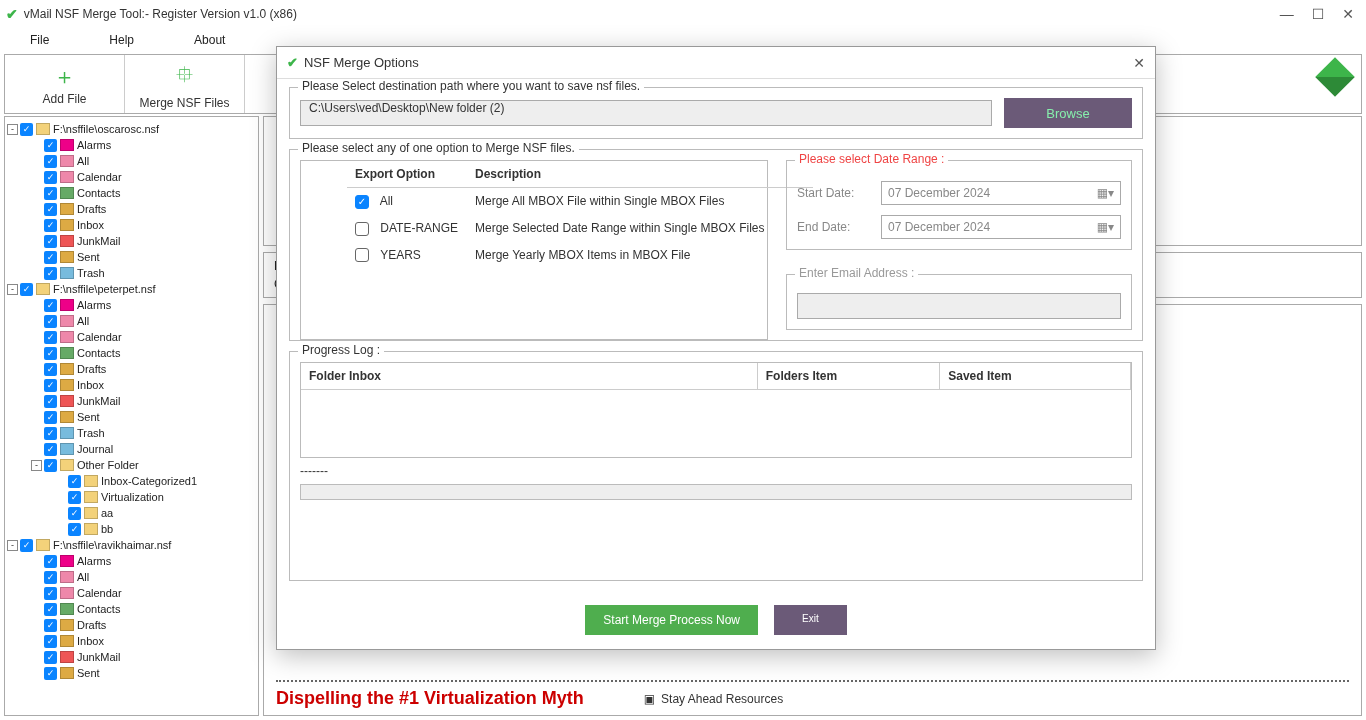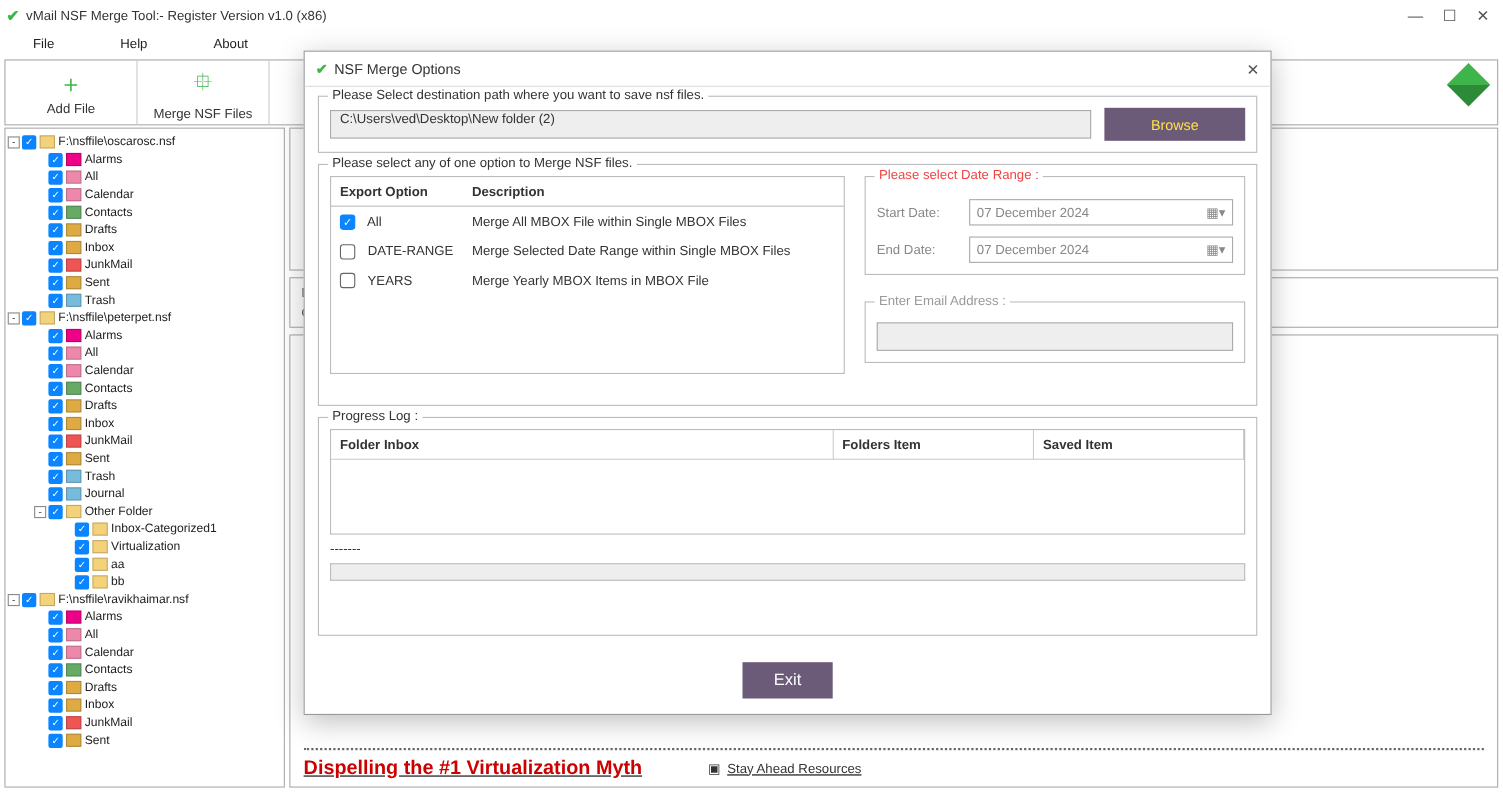--- a/index.html
+++ b/index.html
@@ -29,43 +29,43 @@
 .dotted { border-top: 2px dotted #666; margin: 6px 0; }
 .resource { font-size: 12px; color: #333; display: flex; align-items: center; gap: 6px; }
 .modal-backdrop { position: absolute; left: 276px; top: 46px; width: 880px; height: 604px; background: #fff; border: 1px solid #999; box-shadow: 0 6px 24px rgba(0,0,0,.25); display: flex; flex-direction: column; }
 .modal-title { height: 32px; display: flex; align-items: center; padding: 0 10px; font-size: 13px; color: #333; border-bottom: 1px solid #ddd; }
 .modal-title .close { margin-left: auto; color: #555; font-size: 14px; cursor: pointer; }
 .modal-body { padding: 8px 12px 4px; flex: 1; display: flex; flex-direction: column; font-size: 13px; color: #333; overflow: hidden; }
 .group { border: 1px solid #bbb; padding: 10px; margin-bottom: 10px; position: relative; }
 .group-label { position: absolute; top: -9px; left: 8px; background: #fff; padding: 0 4px; font-size: 12px; color: #333; }
 .path-row { display: flex; gap: 12px; align-items: center; }
 .path-input { flex: 1; height: 26px; border: 1px solid #aaa; background: #eee; padding: 0 8px; font-size: 12px; color: #333; }
-.browse-btn { width: 128px; height: 30px; background: #6b5a78; color: #fde047; font-size: 13px; display: flex; align-items: center; justify-content: center; cursor: pointer; }
+.browse-btn { width: 128px; height: 30px; background: #6b5a78; color: #86efac; font-size: 13px; display: flex; align-items: center; justify-content: center; cursor: pointer; }
 .options-row { display: flex; gap: 18px; }
 .opts-table { flex: 1; border: 1px solid #bbb; }
-.opts-table table { width: 100%; border-collapse: collapse; font-size: 12px; }
+.opts-table table { width: 100%; border-collapse: collapse; font-size: 12px; margin-left: 46px; }
 .opts-table th { text-align: left; padding: 6px 8px; border-bottom: 1px solid #ccc; color: #333; font-weight: 600; }
 .opts-table td { padding: 6px 8px; vertical-align: middle; }
 .opts-table tbody tr td:first-child { width: 120px; }
 .ck { width: 14px; height: 14px; border: 1.5px solid #666; border-radius: 3px; display: inline-flex; align-items: center; justify-content: center; margin-right: 8px; vertical-align: middle; }
 .ck.on { background: #0a84ff; border-color: #0a84ff; color: #fff; font-size: 10px; }
 .side-groups { width: 346px; display: flex; flex-direction: column; gap: 14px; }
 .date-row { display: flex; align-items: center; gap: 12px; margin-top: 10px; font-size: 12px; color: #888; }
 .date-field { flex: 1; height: 24px; border: 1px solid #aaa; display: flex; align-items: center; padding: 0 6px; font-size: 12px; color: #888; background: #fff; }
 .date-field .cal { margin-left: auto; color: #888; display: flex; align-items: center; gap: 2px; }
 .email-input { height: 26px; border: 1px solid #aaa; background: #eee; margin-top: 8px; }
 .progress-group { flex: 1; }
 .log-table { border: 1px solid #bbb; height: 96px; overflow: hidden; }
 .log-table table { width: 100%; border-collapse: collapse; font-size: 12px; }
 .log-table th { text-align: left; padding: 6px 8px; border-bottom: 1px solid #ccc; border-right: 1px solid #ccc; font-weight: 600; }
 .dashes { margin-top: 6px; font-size: 12px; color: #333; }
 .pbar { height: 16px; border: 1px solid #bbb; background: #eee; margin-top: 6px; }
 .modal-actions { display: flex; gap: 16px; justify-content: center; padding: 10px 0 14px; }
 .btn-start { background: #4fae4e; color: #fff; padding: 8px 18px; font-size: 12px; cursor: pointer; }
-.btn-exit { background: #6b5a78; color: #fff; padding: 8px 28px; font-size: 15px; cursor: pointer; }
+.btn-exit { background: #6b5a78; color: #fff; padding: 8px 28px; font-size: 10px; cursor: pointer; }
 </style>
 </head>
 <body>
 
 <div class="titlebar">
   <span class="app-icon">✔</span>
   <span>vMail NSF Merge Tool:- Register Version v1.0 (x86)</span>
   <div class="win-controls">
     <span>—</span>
     <span>☐</span>
@@ -343,21 +343,21 @@
     </div>
   <div class="right-pane">
     <div class="panel" style="height:130px;"></div>
     <div class="panel msg-meta" style="height:46px;">
       <div><span>Date :</span> <span>05-11-2013 14:58:16</span></div>
       <div><span>Cc :</span></div>
     </div>
     <div class="panel msg-body" style="height:380px; position:relative;">
       <div style="position:absolute; bottom:6px; left:12px; right:12px;">
         <div class="dotted"></div>
-        <div style="display:flex; gap:60px; align-items:center;text-decoration:underline;">
+        <div style="display:flex; gap:60px; align-items:center;">
           <span class="article-title">Dispelling the #1 Virtualization Myth</span>
           <span class="resource">▣ <span>Stay Ahead Resources</span></span>
         </div>
       </div>
     </div>
   </div>
 </div>
 
 <div class="modal-backdrop">
   <div class="modal-title">
@@ -369,21 +369,21 @@
     <div class="group">
       <div class="group-label">Please Select destination path where you want to save nsf files.</div>
       <div class="path-row">
         <div class="path-input"><span>C:\Users\ved\Desktop\New folder (2)</span></div>
         <div class="browse-btn">
             <span>Browse</span>
           </div>
       </div>
     </div>
 
-    <div class="group" style="padding-bottom:28px;">
+    <div class="group" style="padding-bottom:0;">
       <div class="group-label">Please select any of one option to Merge NSF files.</div>
       <div class="options-row">
         <div class="opts-table">
           <table>
             <thead>
                 <tr>
               <th>Export Option</th>
               <th>Description</th>
             </tr>
               </thead>
@@ -444,15 +444,16 @@
           <th>Saved Item</th>
         </tr>
             </thead>
           </table>
       </div>
       <div class="dashes">-------</div>
       <div class="pbar"></div>
     </div>
   </div>
   <div class="modal-actions">
+    <div class="btn-start"><span>Start Merge Process Now</span></div>
     <div class="btn-exit"><span>Exit</span></div>
   </div>
 </div>
 
 </body></html>

